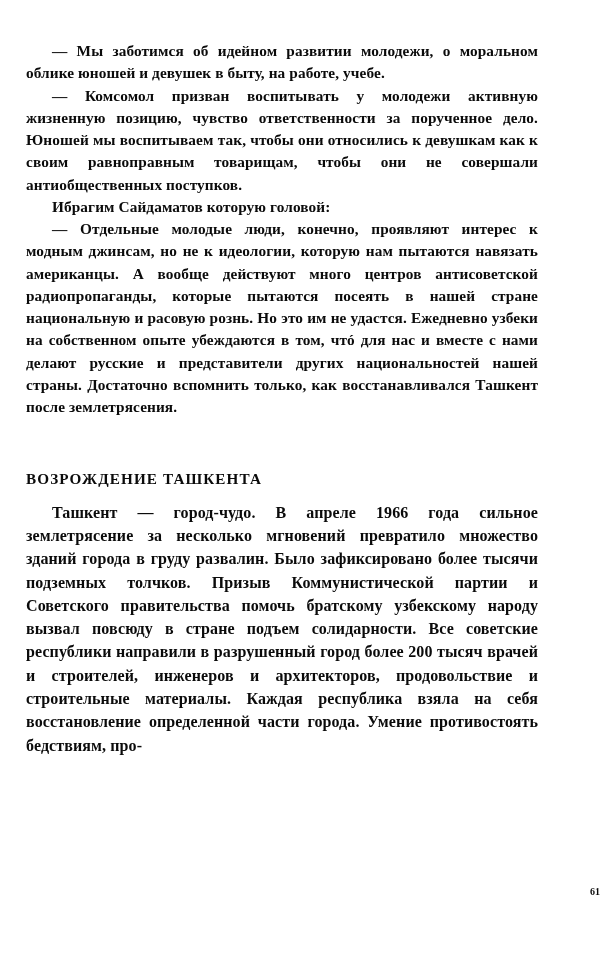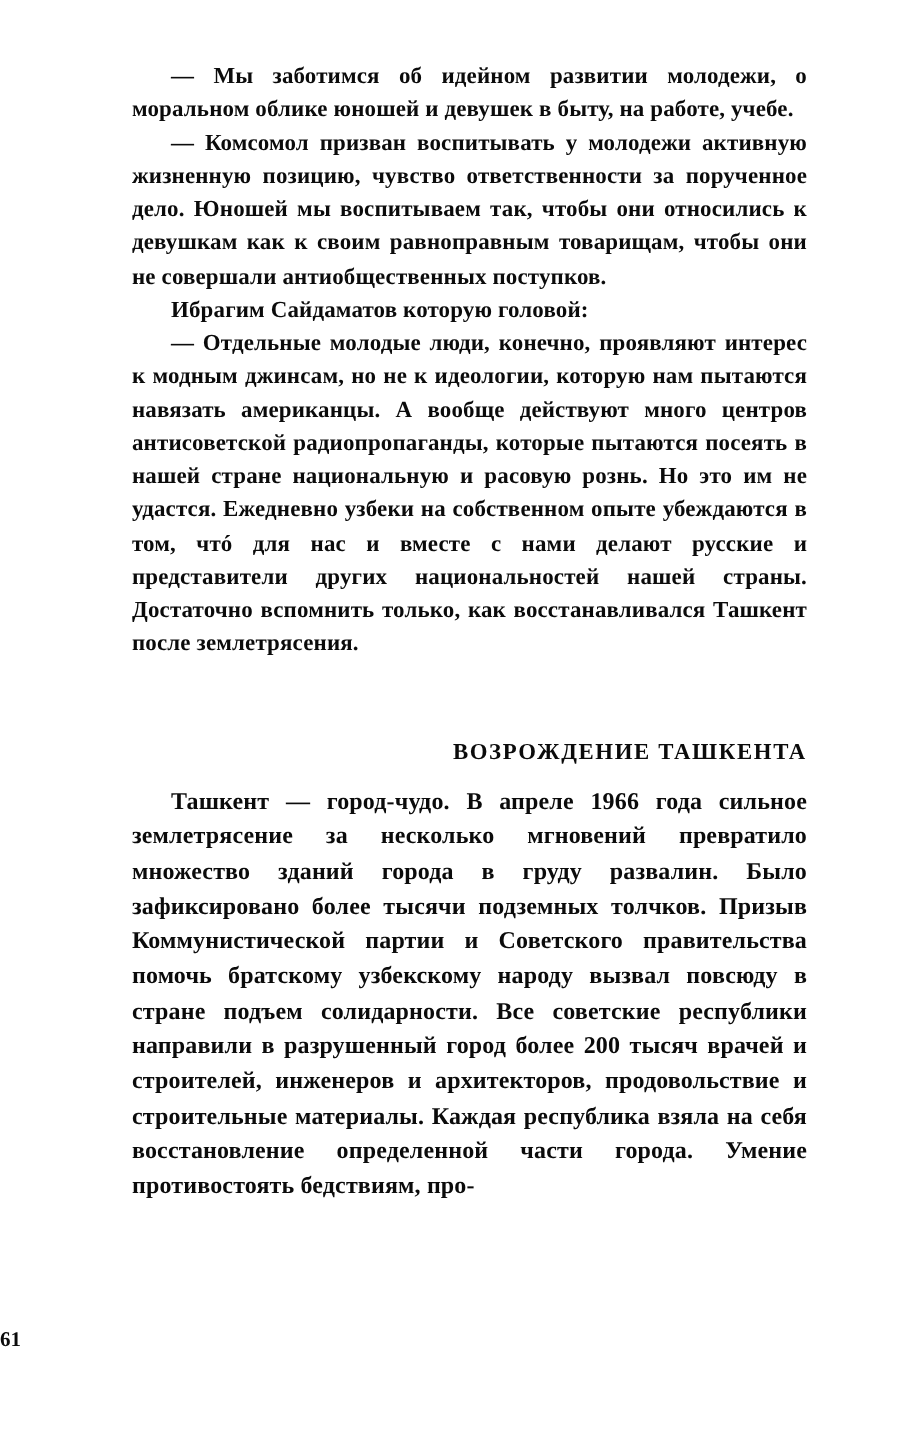--- a/index.html
+++ b/index.html
@@ -15,54 +15,54 @@
     position: relative;
     overflow: hidden;
   }
   .page {
     position: absolute;
     left: 0;
     top: 0;
     width: 600px;
     height: 968px;
     box-sizing: border-box;
-    padding: 40px 62px 0 88px;
+    padding: 40px 62px 0 26px;
   }
   .textblock {
     font-size: 15.3px;
     line-height: 1.455;
     text-align: justify;
     font-weight: 700;
     letter-spacing: 0.1px;
   }
   p {
     margin: 0;
     text-indent: 26px;
   }
   .heading {
     margin-top: 52px;
-    text-align: right;
+    text-align: left;
     font-size: 15.2px;
     font-weight: 700;
     letter-spacing: 1.1px;
   }
   .section-body {
     font-size: 16px;
     line-height: 1.455;
     text-align: justify;
     font-weight: 700;
     letter-spacing: 0.1px;
   }
   .pagenum {
     position: absolute;
     left: 0;
     right: 0;
     top: 886px;
-    text-align: left;
-    font-size: 14px;
+    text-align: right;
+    font-size: 10px;
     font-weight: 700;
     font-family: "Liberation Serif", serif;
   }
 </style>
 </head>
 <body>
 
 <div class="page">
 
   <div class="textblock">

